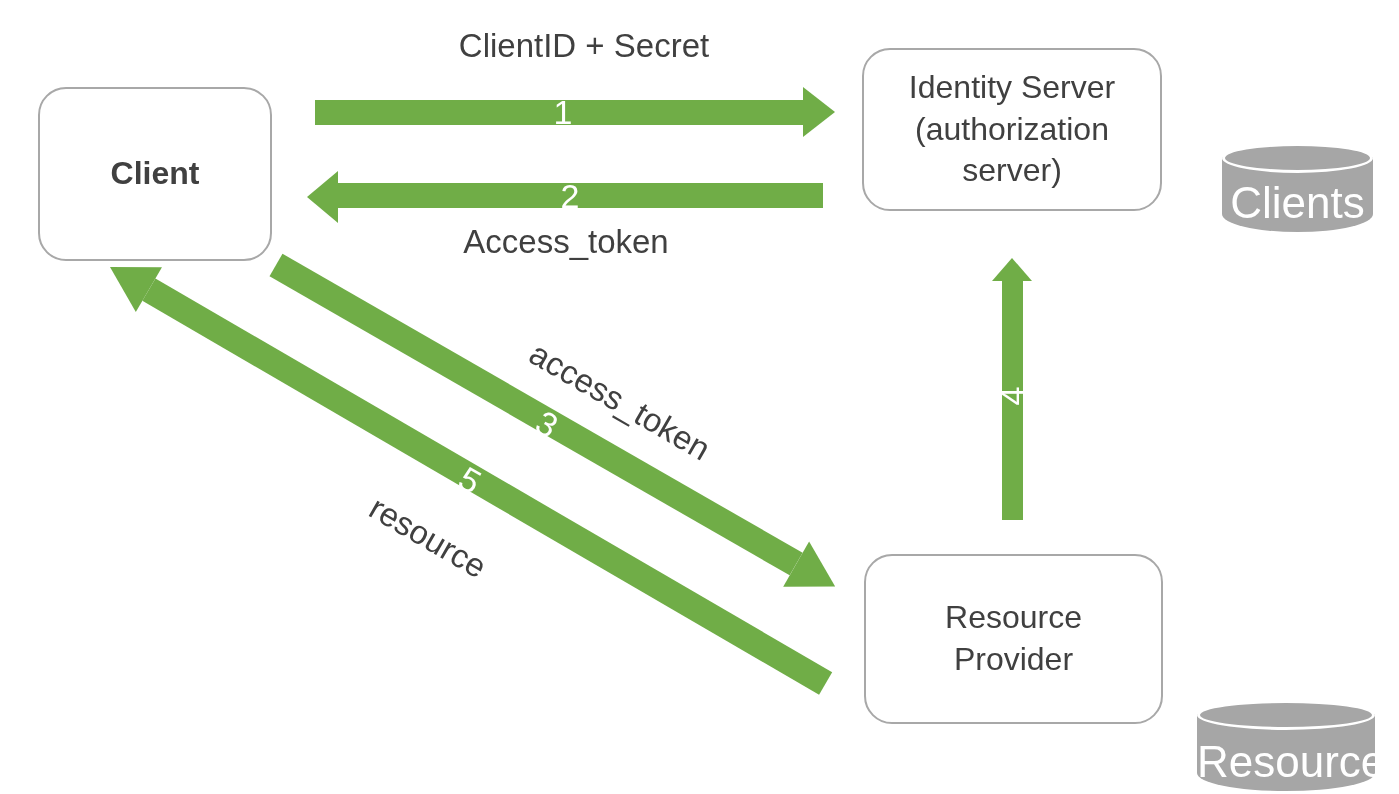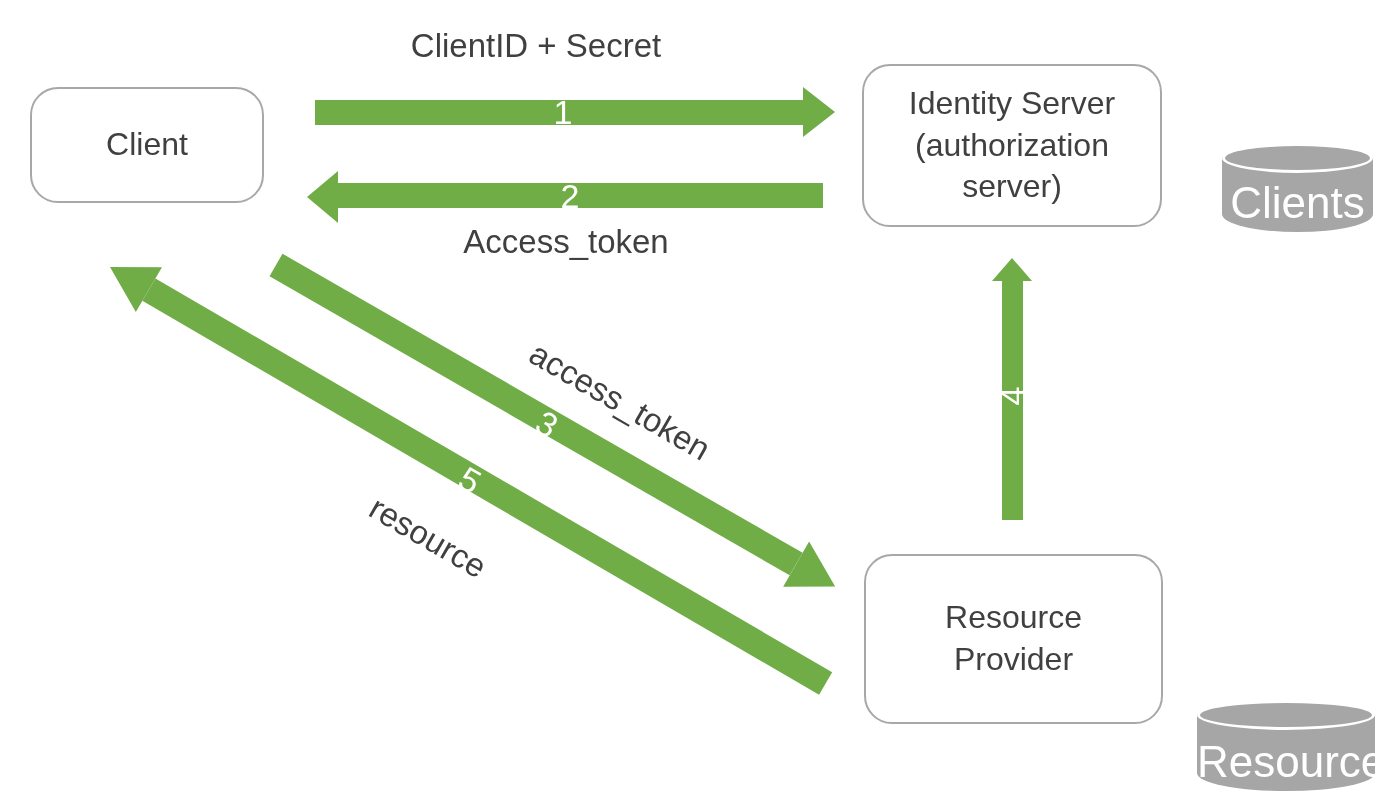--- a/index.html
+++ b/index.html
@@ -15,22 +15,22 @@
   
   .box {
     position:absolute; box-sizing:border-box;
     border:2px solid var(--border); border-radius:28px; background:#fff;
     display:flex; align-items:center; justify-content:center;
   }
   .box .box-label {
     text-align:center; white-space:pre-line;
     font-size:32px; line-height:1.3; color:var(--text);
   }
-  #client-box   { left:30px;  top:87px;  width:234px; height:116px; }
-  #identity-box { left:862px; top:64px;  width:300px; height:163px;align-items:center; }
+  #client-box   { left:38px;  top:87px;  width:234px; height:174px;font-weight:bold; }
+  #identity-box { left:862px; top:48px;  width:300px; height:163px;align-items:center; }
   #resource-box { left:864px; top:554px; width:299px; height:170px; }
 
   
   .shaft-h { position:absolute; background:var(--green); }
   .tri-r { position:absolute; width:0; height:0;
     border-top:25px solid transparent; border-bottom:25px solid transparent;
     border-left:32px solid var(--green); }
   .tri-l { position:absolute; width:0; height:0;
     border-top:26px solid transparent; border-bottom:26px solid transparent;
     border-right:31px solid var(--green); }
@@ -70,21 +70,21 @@
   .cyl-label { position:absolute; left:0; right:0; bottom:5px;
     text-align:center; color:#ffffff; font-size:44px; line-height:1.1; }
   #clients-cyl  { left:1222px; top:143px; width:151px; height:89px; }
   #resource-cyl { left:1197px; top:700px; width:178px; height:91px; }
 </style>
 </head>
 <body>
 
 <div class="canvas">
 
-  <span class="lbl" style="left:536px; top:45px;">ClientID + Secret</span>
+  <span class="lbl" style="left:584px; top:45px;">ClientID + Secret</span>
   <div>
     <div class="shaft-h" style="left:315px; top:100px; width:488px; height:25px;"></div>
     <div class="tri-r" style="left:803px; top:87px;"></div>
     <span class="num" style="left:563px; top:112px;">1</span>
   </div>
 
   <div>
     <div class="shaft-h" style="left:338px; top:183px; width:485px; height:25px;"></div>
     <div class="tri-l" style="left:307px; top:171px;"></div>
     <span class="num" style="left:570px; top:196px;">2</span>

